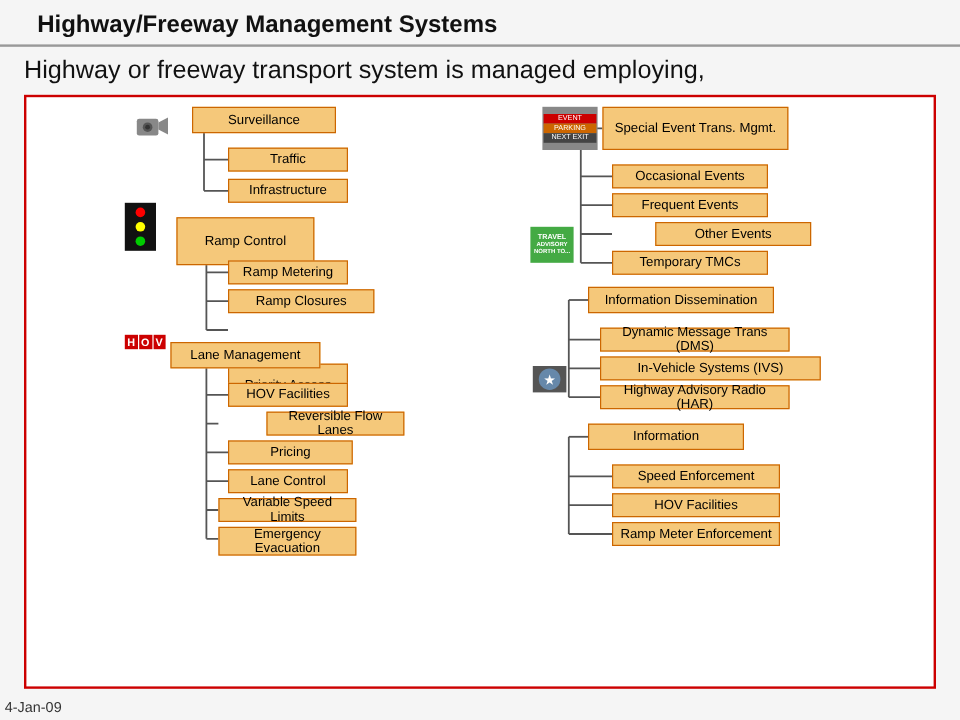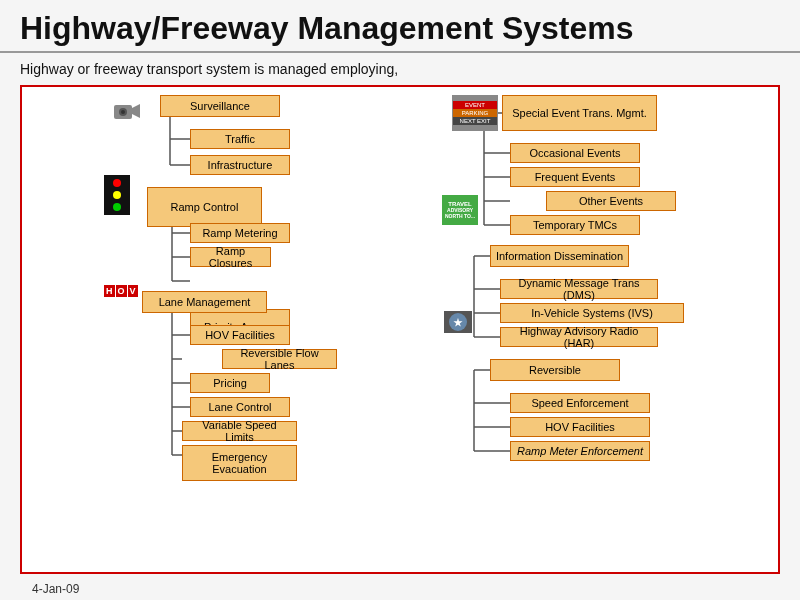--- a/index.html
+++ b/index.html
@@ -20,28 +20,29 @@
       flex-direction: column;
     }
 
     .header {
       padding: 10px 20px 4px 20px;
       border-bottom: 2px solid #999;
       background: #f5f5f5;
     }
 
     .header h1 {
-      font-size: 32px;
+      font-size: 20px;
       font-weight: bold;
       color: #111;
+      margin-left: 11px;
     }
 
     .subheader {
       padding: 8px 20px 4px 20px;
-      font-size: 14px;
+      font-size: 21px;
       color: #111;
     }
 
     .diagram-container {
       margin: 4px 20px 4px 20px;
       border: 2px solid #cc0000;
       background: white;
       flex: 1;
       position: relative;
       overflow: hidden;
@@ -61,21 +62,21 @@
       text-align: center;
       font-size: 11px;
       color: #000;
       display: flex;
       align-items: center;
       justify-content: center;
       padding: 2px 4px;
     }
 
     .footer {
-      padding: 4px 32px;
+      padding: 4px 4px;
       font-size: 12px;
       color: #333;
       background: #f5f5f5;
     }
 
     svg.connector {
       position: absolute;
       top: 0; left: 0;
       width: 100%;
       height: 100%;
@@ -274,42 +275,42 @@
           <text x="14" y="15" text-anchor="middle" font-size="10" fill="white" font-weight="bold">★</text>
         </svg>
       </div>
 
       <div id="boxes-container">
           <div class="box" style="left: 138px; top: 8px; width: 120px; height: 22px;">Surveillance</div>
           <div class="box" style="left: 168px; top: 42px; width: 100px; height: 20px;">Traffic</div>
           <div class="box" style="left: 168px; top: 68px; width: 100px; height: 20px;">Infrastructure</div>
           <div class="box" style="left: 125px; top: 100px; width: 115px; height: 40px;">Ramp Control</div>
           <div class="box" style="left: 168px; top: 136px; width: 100px; height: 20px;">Ramp Metering</div>
-          <div class="box" style="left: 168px; top: 160px; width: 81px; height: 20px;">Ramp Closures</div>
+          <div class="box" style="left: 168px; top: 160px; width: 122px; height: 20px;">Ramp Closures</div>
           <div class="box" style="left: 168px; top: 184px; width: 100px; height: 36px; margin-top: 38px;">Priority Access</div>
           <div class="box" style="left: 120px; top: 204px; width: 125px; height: 22px;">Lane Management</div>
           <div class="box" style="left: 168px; top: 238px; width: 100px; height: 20px;">HOV Facilities</div>
           <div class="box" style="left: 160px; top: 262px; width: 115px; height: 20px; margin-left: 40px;">Reversible Flow Lanes</div>
-          <div class="box" style="left: 168px; top: 286px; width: 80px; height: 20px;">Pricing</div>
+          <div class="box" style="left: 168px; top: 286px; width: 104px; height: 20px;">Pricing</div>
           <div class="box" style="left: 168px; top: 310px; width: 100px; height: 20px;">Lane Control</div>
           <div class="box" style="left: 160px; top: 334px; width: 115px; height: 20px;">Variable Speed Limits</div>
-          <div class="box" style="left: 160px; top: 358px; width: 115px; height: 36px;">Emergency Evacuation</div>
+          <div class="box" style="left: 160px; top: 358px; width: 115px; height: 24px;">Emergency Evacuation</div>
           <div class="box" style="left: 480px; top: 8px; width: 155px; height: 36px;">Special Event Trans. Mgmt.</div>
           <div class="box" style="left: 488px; top: 56px; width: 130px; height: 20px;">Occasional Events</div>
           <div class="box" style="left: 488px; top: 80px; width: 130px; height: 20px;">Frequent Events</div>
           <div class="box" style="left: 488px; top: 104px; width: 130px; height: 20px; margin-left: 36px;">Other Events</div>
           <div class="box" style="left: 488px; top: 128px; width: 130px; height: 20px;">Temporary TMCs</div>
-          <div class="box" style="left: 468px; top: 158px; width: 139px; height: 22px;">Information Dissemination</div>
+          <div class="box" style="left: 468px; top: 158px; width: 155px; height: 22px;">Information Dissemination</div>
           <div class="box" style="left: 478px; top: 192px; width: 158px; height: 20px;">Dynamic Message Trans (DMS)</div>
           <div class="box" style="left: 478px; top: 216px; width: 184px; height: 20px;">In-Vehicle Systems (IVS)</div>
           <div class="box" style="left: 478px; top: 240px; width: 158px; height: 20px;">Highway Advisory Radio (HAR)</div>
-          <div class="box" style="left: 468px; top: 272px; width: 130px; height: 22px;">Reversible</div>
+          <div class="box" style="left: 468px; top: 272px; width: 130px; height: 22px;">Information</div>
           <div class="box" style="left: 488px; top: 306px; width: 140px; height: 20px;">Speed Enforcement</div>
           <div class="box" style="left: 488px; top: 330px; width: 140px; height: 20px;">HOV Facilities</div>
-          <div class="box" style="left: 488px; top: 354px; width: 140px; height: 20px; font-style: italic;">Ramp Meter Enforcement</div>
+          <div class="box" style="left: 488px; top: 354px; width: 140px; height: 20px;">Ramp Meter Enforcement</div>
         </div>
 
     </div>
   </div>
 
   <div class="footer">
     <span>4-Jan-09</span>
   </div>
 </div>
 

